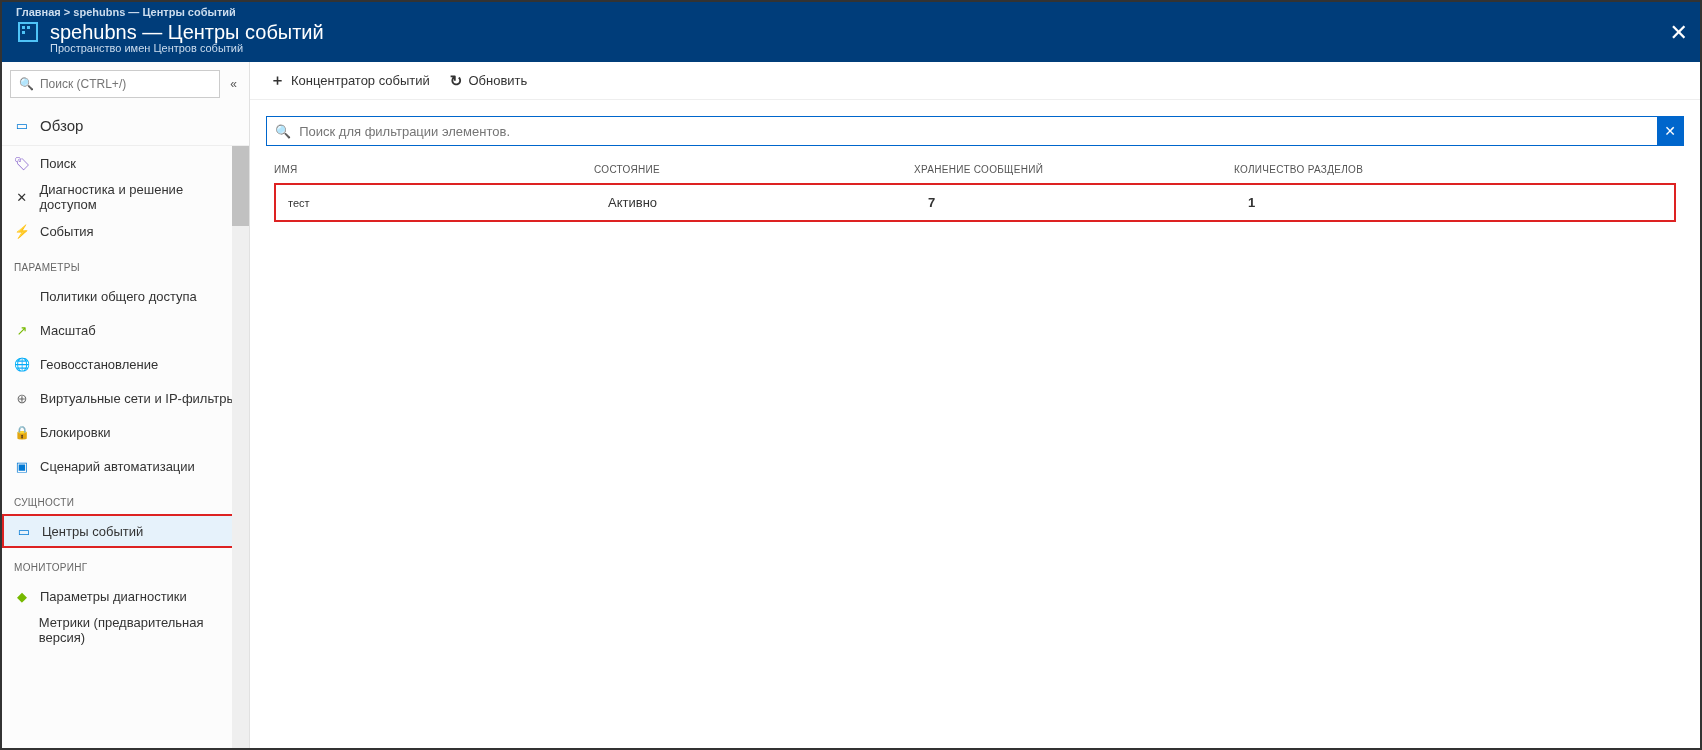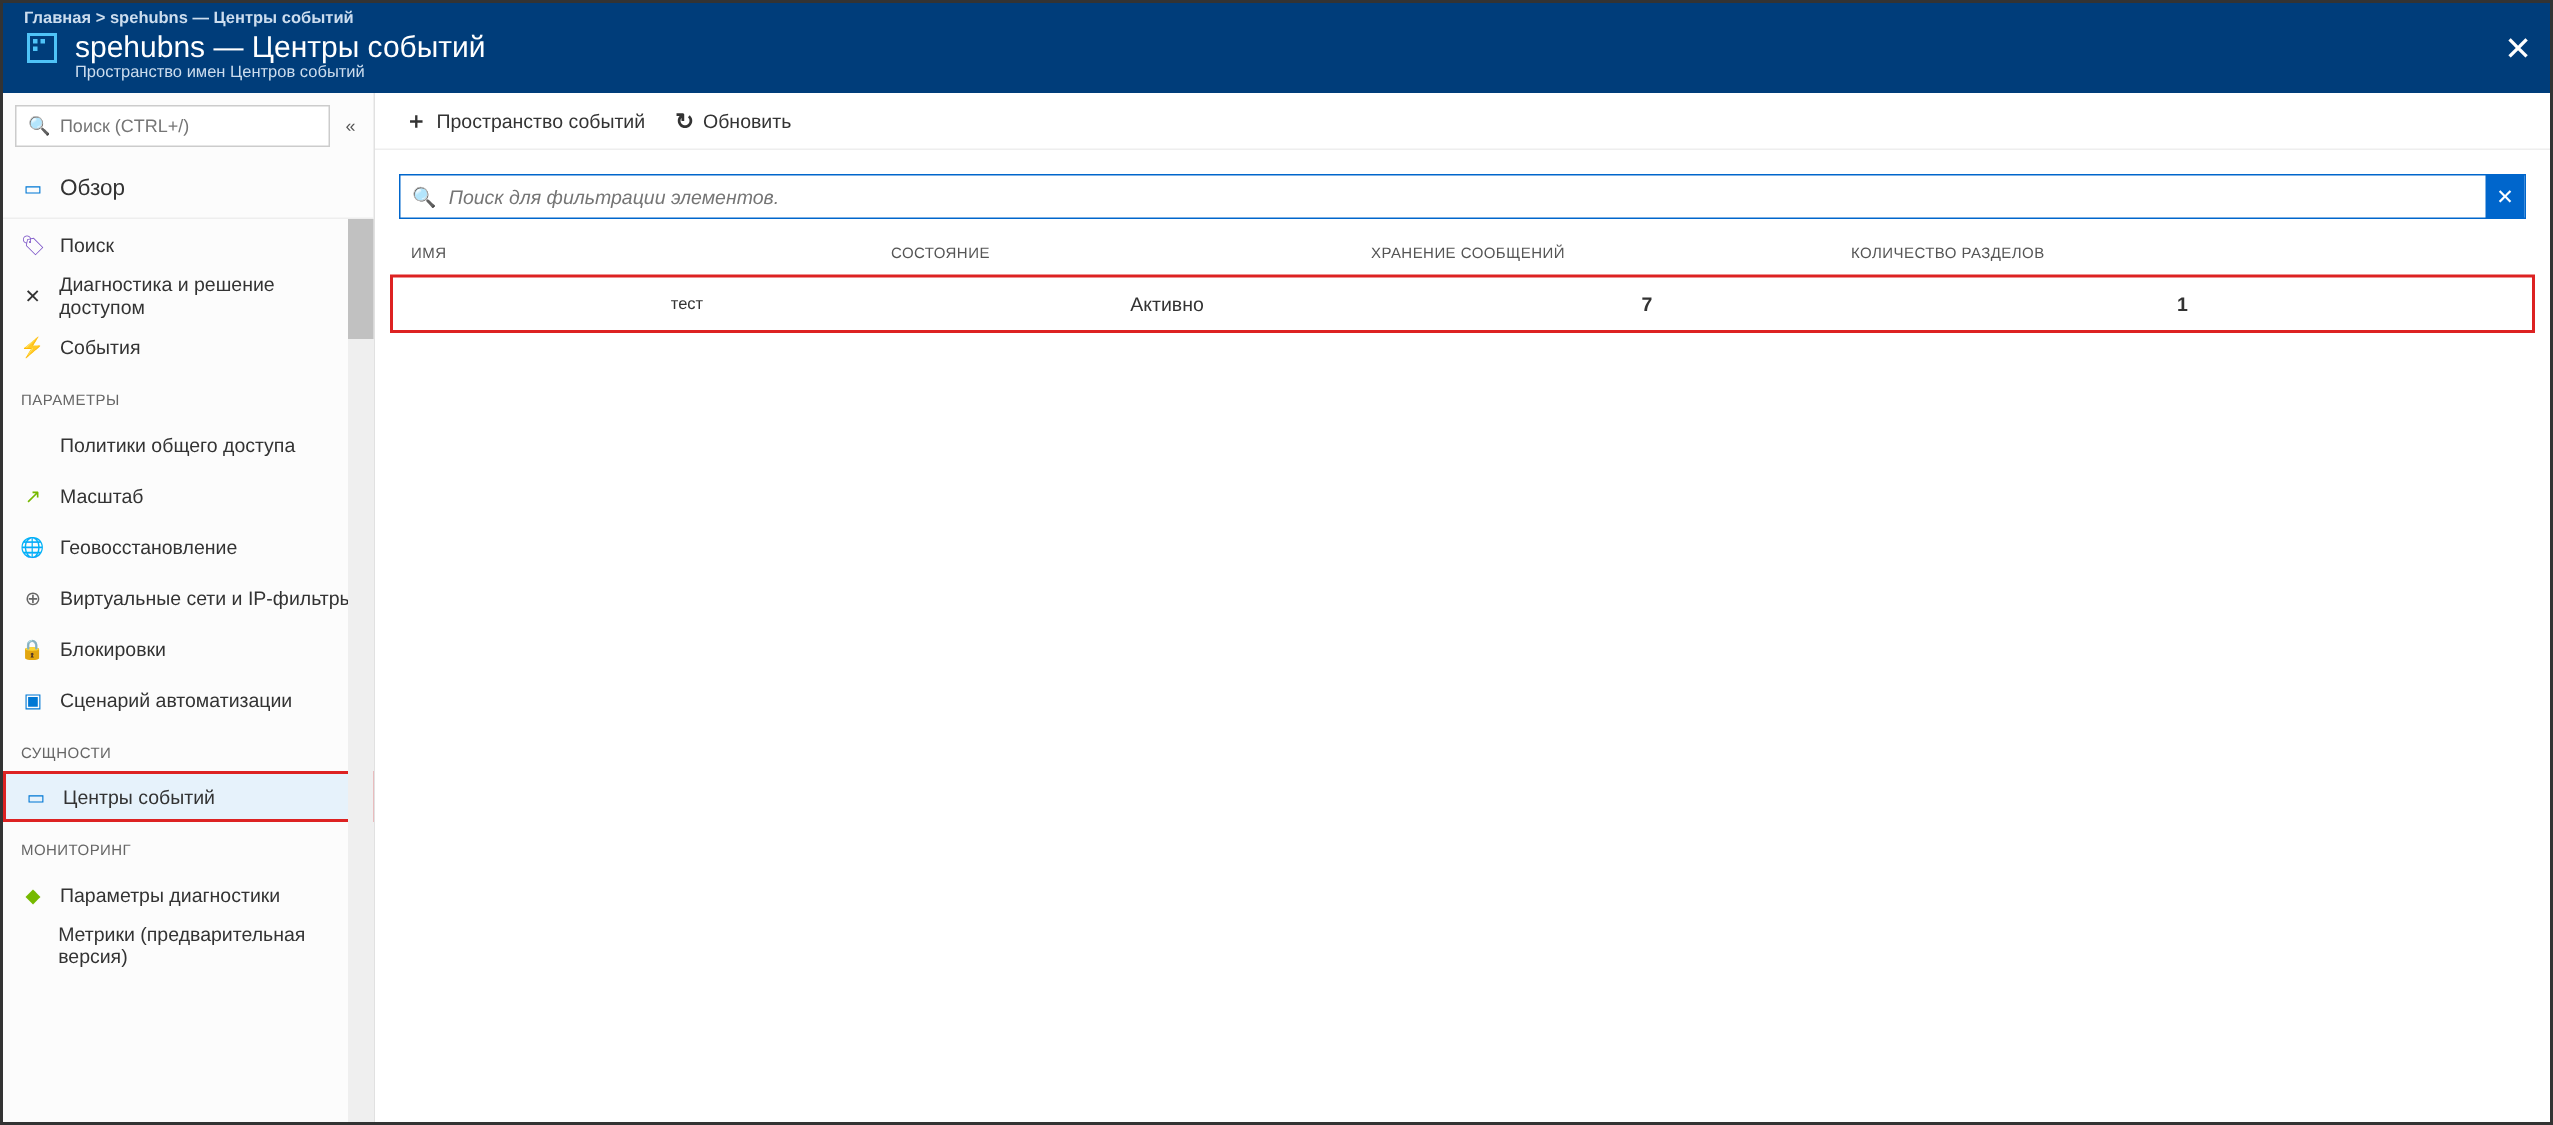--- a/index.html
+++ b/index.html
@@ -27,28 +27,28 @@
 .section-head { font-size: 10px; text-transform: uppercase; color: #666; padding: 14px 12px 6px; letter-spacing: 0.3px; }
 .scrollbar-fake { position: absolute; right: 0; top: 40px; width: 17px; height: 620px; background: #efefef; }
 .scrollbar-thumb { position: absolute; right: 0; top: 40px; width: 17px; height: 80px; background: #c1c1c1; }
 .main { flex: 1; display: flex; flex-direction: column; background: #fff; }
 .toolbar { height: 38px; border-bottom: 1px solid #eee; display: flex; align-items: center; padding: 0 12px; gap: 4px; }
 .tool-btn { display: inline-flex; align-items: center; gap: 6px; font-size: 13px; color: #333; padding: 6px 8px; cursor: pointer; }
 .tool-btn .ticon { font-size: 15px; font-weight: bold; }
 .filter-row { padding: 16px 16px 8px; }
 .filter-box { border: 1px solid #0066cc; height: 30px; display: flex; align-items: center; background: #fff; }
 .filter-box .ficon { color: #777; font-size: 13px; padding: 0 8px; }
-.filter-box input { border: none; outline: none; flex: 1; font-size: 13px; color: #888; font-style: italic; background: transparent; }
+.filter-box input { border: none; outline: none; flex: 1; font-size: 13px; color: #888; background: transparent; }
 .filter-box .clear { background: #0066cc; color: #fff; width: 26px; height: 30px; display: flex; align-items: center; justify-content: center; font-size: 14px; cursor: pointer; }
 .table-head { display: flex; padding: 10px 24px 8px; font-size: 10px; color: #555; text-transform: uppercase; letter-spacing: 0.3px; }
 .col-name { flex: 0 0 320px; }
 .col-state { flex: 0 0 320px; }
 .col-retain { flex: 0 0 320px; }
 .col-part { flex: 1; }
-.table-row { display: flex; padding: 10px 36px; font-size: 13px; color: #333; border: 2px solid #d22; margin: 0 10px; align-items: center; text-align: center; }
+.table-row { display: flex; padding: 10px 12px; font-size: 13px; color: #333; border: 2px solid #d22; margin: 0 24px; align-items: center; }
 .table-row .col-name { font-size: 11px; }
 .table-row .col-retain, .table-row .col-part { font-weight: 600; }
 
 .ic-overview { color: #0078d4; }
 .ic-tag { color: #7a52c7; }
 .ic-diag { color: #333; }
 .ic-event { color: #f2b900; }
 .ic-scale { color: #76b900; }
 .ic-geo { color: #0099cc; }
 .ic-vnet { color: #666; }
@@ -153,21 +153,21 @@
         <span class="icn"></span>
         <span>Метрики (предварительная версия)</span>
       </div>
     </div>
   </div>
 
   <div class="main">
     <div class="toolbar">
       <div class="tool-btn">
         <span class="ticon">＋</span>
-        <span>Пространство событий</span>
+        <span>Концентратор событий</span>
       </div>
       <div class="tool-btn">
         <span class="ticon">↻</span>
         <span>Обновить</span>
       </div>
     </div>
 
     <div class="filter-row">
       <div class="filter-box">
         <span class="ficon">🔍</span>

